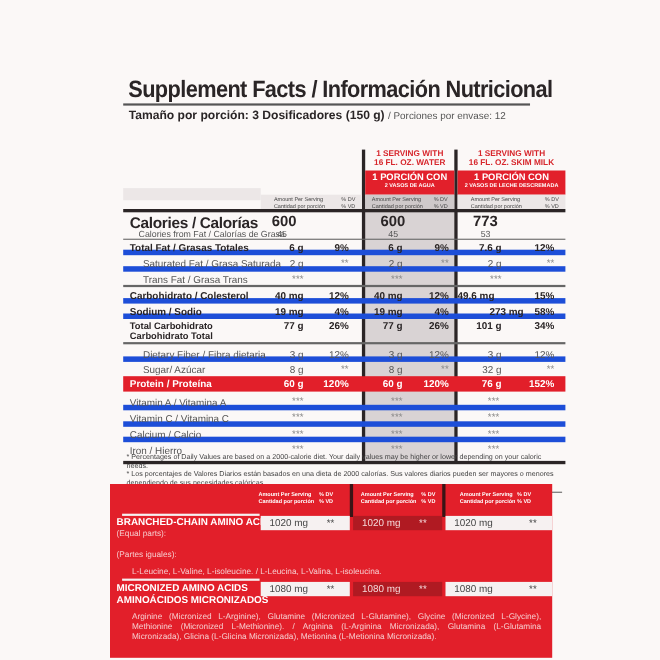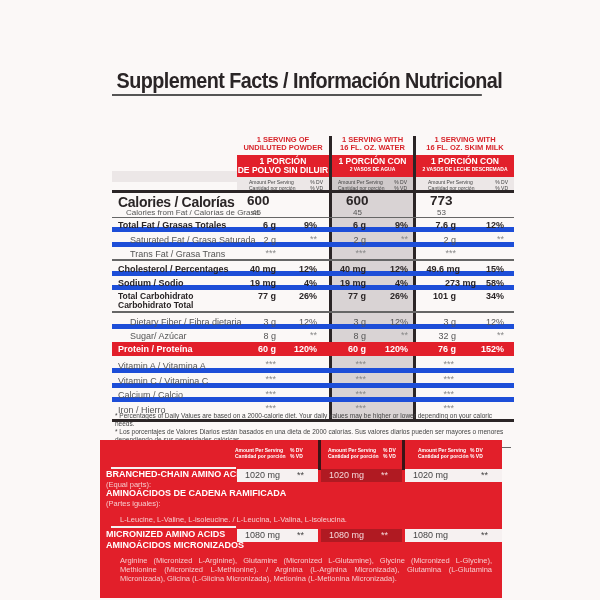--- a/index.html
+++ b/index.html
@@ -48,41 +48,32 @@
   .amino .list { position: absolute; left: 20px; font-size: 7.5px; color: #f6cbcd; white-space: nowrap; }
   .amino .desc { position: absolute; left: 20px; width: 372px; font-size: 7.5px; color: #f6cbcd; line-height: 9px; text-align: justify; }
   .amino .wline { position: absolute; left: 11px; height: 2px; background: #f6f1f1; }
 </style>
 </head>
 <body>
 
 <div class="label">
   <div class="title">Supplement Facts / Información Nutricional</div>
   <div class="serving">
+    <div><b>Tamaño por porción: 3 Dosificadores (150 g)</b> <span class="light">/ Porciones por envase: 12</span></div>
   </div>
 
   <div class="grid" style="top:68px;height:320px;">
 
     <div class="shade" style="left:219px;top:47px;width:82px;height:238px;"></div>
     <div class="vline" style="left:217px;top:2px;height:284px;"></div>
     <div class="vline" style="left:301px;top:2px;height:284px;"></div>
     <div style="position:absolute;left:0;top:285px;width:402px;height:3px;background:#2b2526;"></div>
     <div style="position:absolute;left:0;top:56px;width:402px;height:3px;background:#2b2526;"></div>
     <div style="position:absolute;left:0;top:37px;width:125px;height:11px;background:#ece7e7;"></div>
 
-    <div class="col-head" style="left:125px;top:0;width:92px;">
-      <div class="en">
-          <div>1 SERVING OF</div>
-          <div>UNDILUTED POWDER</div>
-        </div>
-      <div class="es">
-          <div>1 PORCIÓN</div>
-          <div>DE POLVO SIN DILUIR</div>
-        </div>
-    </div>
     <div class="col-head" style="left:220px;top:0;width:81px;">
       <div class="en">
           <div>1 SERVING WITH</div>
           <div>16 FL. OZ. WATER</div>
         </div>
       <div class="es">
           <div>1 PORCIÓN CON</div>
           <small>2 VASOS DE AGUA</small>
         </div>
     </div>
@@ -157,26 +148,26 @@
       <span class="v" style="left:312px;width:32px;top:2px;color:#555;">2 g</span>
         <span class="p" style="left:368px;width:24px;top:1px;color:#888;">**</span>
     </div>
     <div class="row indent" style="top:114px;height:13px;border-bottom:2px solid #666;">
       <span class="lbl" style="top:1px;">Trans Fat / Grasa Trans</span>
       <span class="v" style="left:136px;width:28px;top:0;color:#888;">***</span>
       <span class="v" style="left:226px;width:28px;top:0;color:#888;">***</span>
       <span class="v" style="left:312px;width:32px;top:0;color:#888;">***</span>
     </div>
     <div class="row bold" style="top:129px;height:13px;">
-      <span class="lbl" style="top:1px;">Cholesterol / Percentages</span>
+      <span class="lbl" style="top:1px;">Carbohidrato / Colesterol</span>
       <span class="v" style="left:130px;width:34px;top:1px;">40 mg</span>
         <span class="p" style="left:181px;width:24px;top:1px;">12%</span>
       <span class="v" style="left:220px;width:34px;top:1px;">40 mg</span>
         <span class="p" style="left:272px;width:24px;top:1px;">12%</span>
-      <span class="v" style="left:304px;width:44px;top:1px;">49.6 mg</span>
+      <span class="v" style="left:304px;width:24px;top:1px;">49.6 mg</span>
         <span class="p" style="left:368px;width:24px;top:1px;">15%</span>
     </div>
     <div class="row bold" style="top:143px;height:13px;">
       <span class="lbl" style="top:1px;">Sodium / Sodio</span>
       <span class="v" style="left:130px;width:34px;top:1px;">19 mg</span>
         <span class="p" style="left:181px;width:24px;top:1px;">4%</span>
       <span class="v" style="left:220px;width:34px;top:1px;">19 mg</span>
         <span class="p" style="left:272px;width:24px;top:1px;">4%</span>
       <span class="v" style="left:304px;width:60px;top:1px;">273 mg</span>
         <span class="p" style="left:368px;width:24px;top:1px;">58%</span>
@@ -288,21 +279,20 @@
     </div>
   <div class="valbox mid" style="left:221px;top:29px;width:81px;">
       <span class="v">1020 mg</span>
       <span class="p">**</span>
     </div>
   <div class="valbox" style="left:305px;top:29px;width:97px;">
       <span class="v">1020 mg</span>
       <span class="p">**</span>
     </div>
   <div class="t" style="top:40px;">(Equal parts):</div>
-  <div class="h" style="top:48px;">AMINOÁCIDOS DE CADENA RAMIFICADA</div>
   <div class="t" style="top:59px;">(Partes iguales):</div>
   <div class="list" style="top:75px;">L-Leucine, L-Valine, L-isoleucine. / L-Leucina, L-Valina, L-isoleucina.</div>
 
   <div class="wline" style="top:86px;width:125px;"></div>
   <div class="h" style="top:89px;">MICRONIZED AMINO ACIDS</div>
   <div class="valbox" style="left:137px;top:89px;width:81px;">
       <span class="v">1080 mg</span>
       <span class="p">**</span>
     </div>
   <div class="valbox mid" style="left:221px;top:89px;width:81px;">

